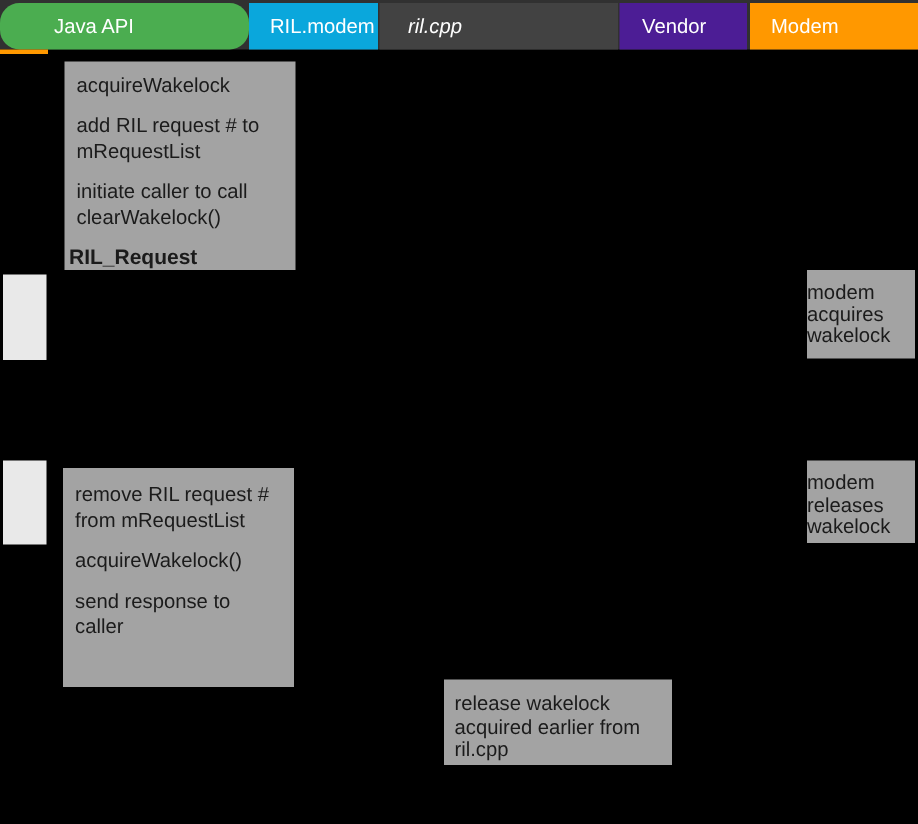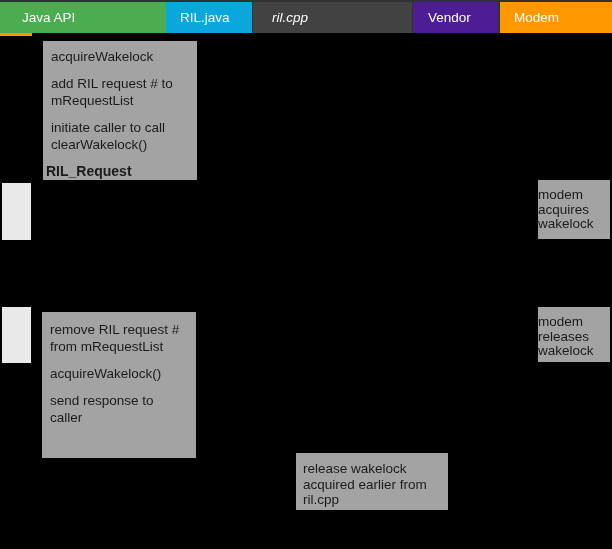--- a/index.html
+++ b/index.html
@@ -4,21 +4,21 @@
 <style>
   html,body{margin:0;padding:0;background:#000;}
   .stage{
     position:relative;width:612px;height:549px;background:#000;overflow:hidden;
     font-family:"Liberation Sans","DejaVu Sans",sans-serif;
   }
   
   .header-bar{position:absolute;left:0;top:0;width:612px;height:33px;background:#313131;}
   .tab{position:absolute;top:2px;height:31px;line-height:31px;color:#fff;
        font-size:13.5px;white-space:nowrap;overflow:hidden;}
-  .tab-java-api{left:0;width:166px;background:#4BAD50;padding-left:22px;box-sizing:border-box;}
+  .tab-java-api{left:0;width:166px;background:#4BAD50;padding-left:36px;box-sizing:border-box;border-radius:13px;}
   .tab-ril-java{left:166px;width:86px;background:#0AA7DC;padding-left:14px;box-sizing:border-box;}
   .tab-ril-cpp{left:253px;width:159px;background:#424242;padding-left:19px;box-sizing:border-box;font-style:italic;}
   .tab-vendor{left:413px;width:85px;background:#4c1d95;padding-left:15px;box-sizing:border-box;}
   .tab-modem{left:500px;width:112px;background:#FF9800;padding-left:14px;box-sizing:border-box;}
   .orange-strip{position:absolute;left:0;top:33px;width:32px;height:3px;background:#FF9800;}
   
   .note{position:absolute;background:#a3a3a3;color:#1B1B1B;font-size:13.5px;
         line-height:17px;box-sizing:border-box;overflow:hidden;}
   .note p{margin:0 0 10px 0;}
   .note .bold-label{font-weight:bold;font-size:14px;margin-left:-5px;}
@@ -36,21 +36,21 @@
 </head>
 <body>
 
 <div class="stage">
 
   <div class="header-bar">
     <div class="tab tab-java-api">
       <span>Java API</span>
     </div>
     <div class="tab tab-ril-java">
-      <span>RIL.java</span>
+      <span>RIL.modem</span>
     </div>
     <div class="tab tab-ril-cpp">
       <span>ril.cpp</span>
     </div>
     <div class="tab tab-vendor">
       <span>Vendor</span>
     </div>
     <div class="tab tab-modem">
       <span>Modem</span>
     </div>

